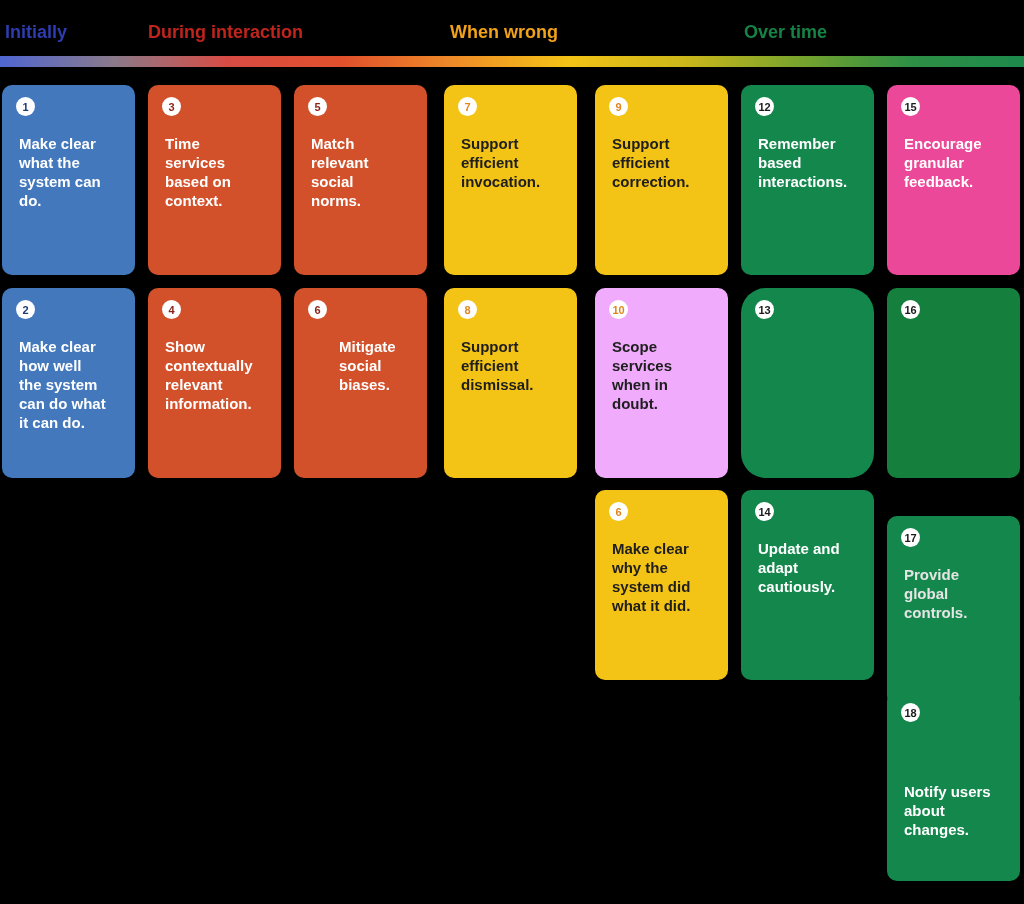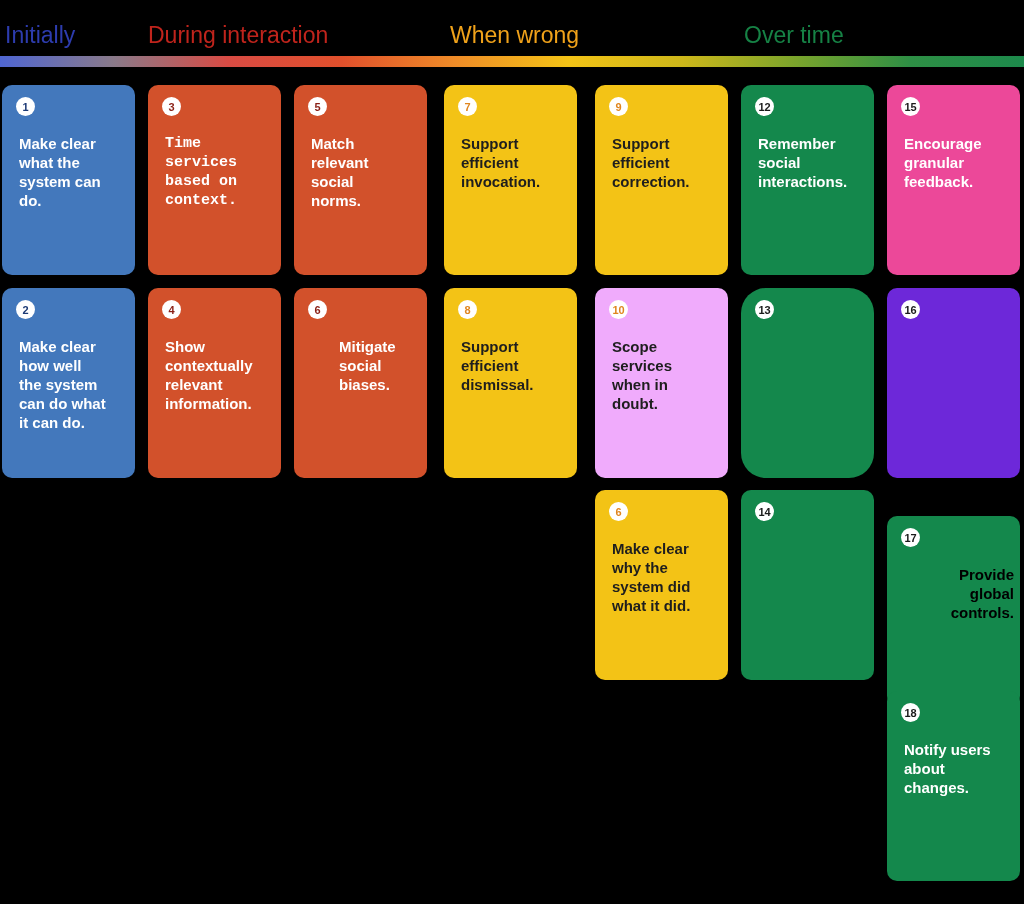--- a/index.html
+++ b/index.html
@@ -11,22 +11,22 @@
   .board {
     position: relative;
     width: 1024px;
     height: 904px;
     background: #000000;
     overflow: hidden;
   }
   .header-label {
     position: absolute;
     top: 22px;
-    font-size: 23px;
-    font-weight: normal;
+    font-size: 18px;
+    font-weight: bold;
     white-space: nowrap;
   }
   .gradient-bar {
     position: absolute;
     top: 56px;
     left: 0;
     width: 1024px;
     height: 11px;
   }
   .card {
@@ -83,21 +83,21 @@
       <div class="card" style="left: 2px; top: 288px; background: rgb(67, 120, 188);">
         <div class="card-num" style="color: rgb(28, 58, 117);">2</div>
         <div class="card-text" style="color: rgb(255, 255, 255);">Make clear
 how well
 the system
 can do what
 it can do.</div>
       </div>
       <div class="card" style="left: 148px; top: 85px; background: rgb(210, 81, 43);">
         <div class="card-num" style="color: rgb(138, 31, 21);">3</div>
-        <div class="card-text" style="color: rgb(255, 255, 255); font-family: Liberation Mono, monospace;">Time
+        <div class="card-text" style="color: rgb(255, 255, 255);">Time
 services
 based on
 context.</div>
       </div>
       <div class="card" style="left: 148px; top: 288px; background: rgb(210, 81, 43);">
         <div class="card-num" style="color: rgb(138, 31, 21);">4</div>
         <div class="card-text" style="color: rgb(255, 255, 255);">Show
 contextually
 relevant
 information.</div>
@@ -142,44 +142,47 @@
       <div class="card" style="left: 595px; top: 490px; background: rgb(243, 195, 22);">
         <div class="card-num" style="color: rgb(224, 134, 31);">6</div>
         <div class="card-text" style="color: rgb(30, 30, 30);">Make clear
 why the
 system did
 what it did.</div>
       </div>
       <div class="card" style="left: 741px; top: 85px; background: rgb(20, 136, 76);">
         <div class="card-num" style="color: rgb(27, 27, 27);">12</div>
         <div class="card-text" style="color: rgb(255, 255, 255);">Remember
-social
+based
 interactions.</div>
       </div>
       <div class="card" style="left: 741px; top: 288px; background: rgb(20, 136, 76); border-radius: 25px;">
         <div class="card-num" style="color: rgb(27, 27, 27);">13</div>
       </div>
       <div class="card" style="left: 741px; top: 490px; background: rgb(20, 136, 76);">
         <div class="card-num" style="color: rgb(27, 27, 27);">14</div>
+        <div class="card-text" style="color: rgb(255, 255, 255);">Update and
+adapt
+cautiously.</div>
       </div>
       <div class="card" style="left: 887px; top: 85px; background: #ec4899;">
         <div class="card-num" style="color: rgb(27, 27, 27);">15</div>
         <div class="card-text" style="color: rgb(255, 255, 255);">Encourage
 granular
 feedback.</div>
       </div>
-      <div class="card" style="left: 887px; top: 288px; background: #6d28d9;">
+      <div class="card" style="left: 887px; top: 288px; background: #15803d;">
         <div class="card-num" style="color: rgb(27, 27, 27);">16</div>
       </div>
       <div class="card" style="left: 887px; top: 516px; background: rgb(20, 136, 76); text-decoration: underline;">
         <div class="card-num" style="color: rgb(27, 27, 27);">17</div>
-        <div class="card-text" style="color: #000000; text-align: right;">Provide
+        <div class="card-text" style="color: #e5e5e5;">Provide
 global
 controls.</div>
       </div>
       <div class="card" style="left: 887px; top: 691px; background: rgb(20, 136, 76);">
         <div class="card-num" style="color: rgb(27, 27, 27);">18</div>
-        <div class="card-text" style="color: rgb(255, 255, 255);">Notify users
+        <div class="card-text" style="color: rgb(255, 255, 255); margin-top: 42px;">Notify users
 about
 changes.</div>
       </div>
     </div>
 </div>
 
 </body></html>

